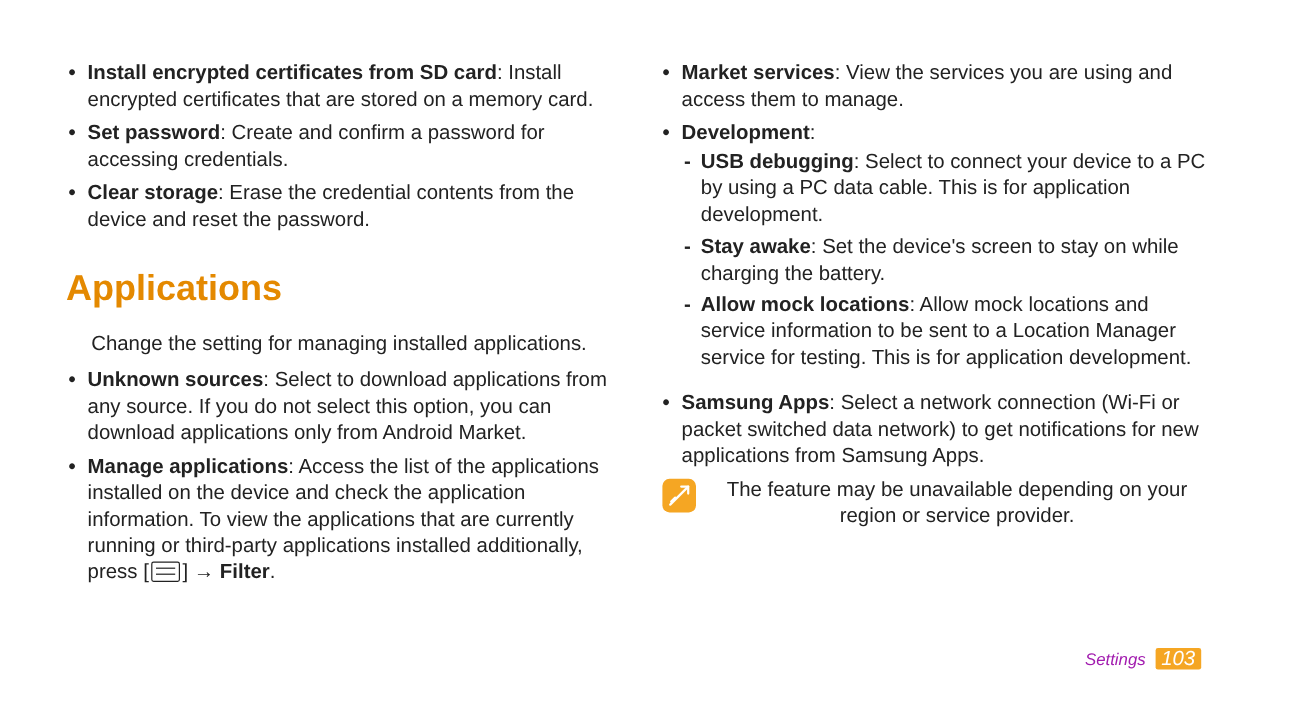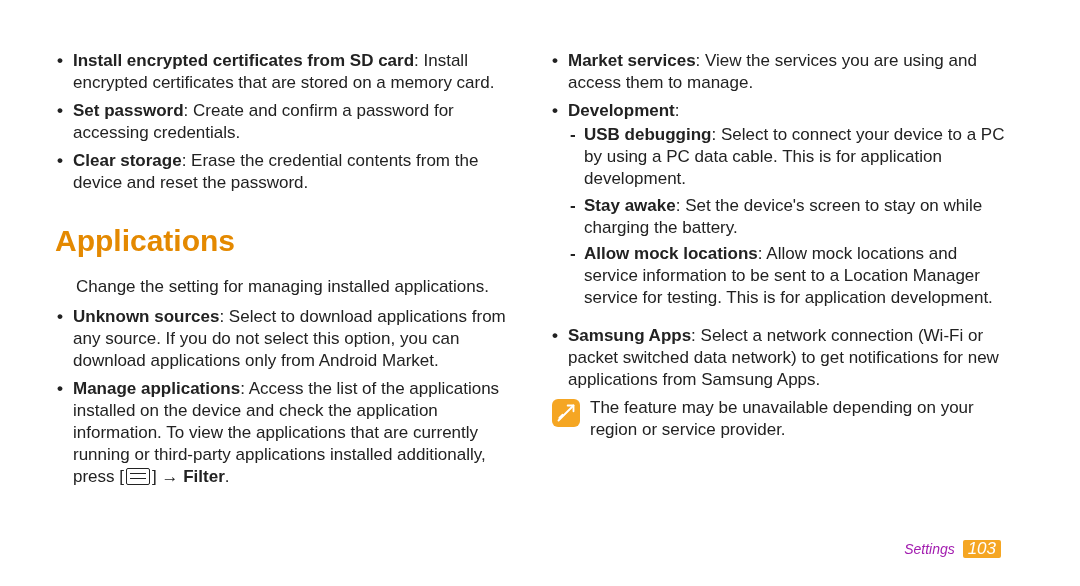--- a/index.html
+++ b/index.html
@@ -69,20 +69,21 @@
     margin: 16px 0 8px 0;
     text-align: center;
   }
   b { font-weight: bold; }
   .note-row {
     display: flex;
     align-items: flex-start;
     gap: 10px;
     margin-top: 6px;
     margin-left: 2px;
+    text-align: center;
   }
   .note-icon {
     width: 28px;
     height: 28px;
     flex: 0 0 28px;
     border-radius: 6px;
     background: #f5a623;
     display: flex;
     align-items: center;
     justify-content: center;

